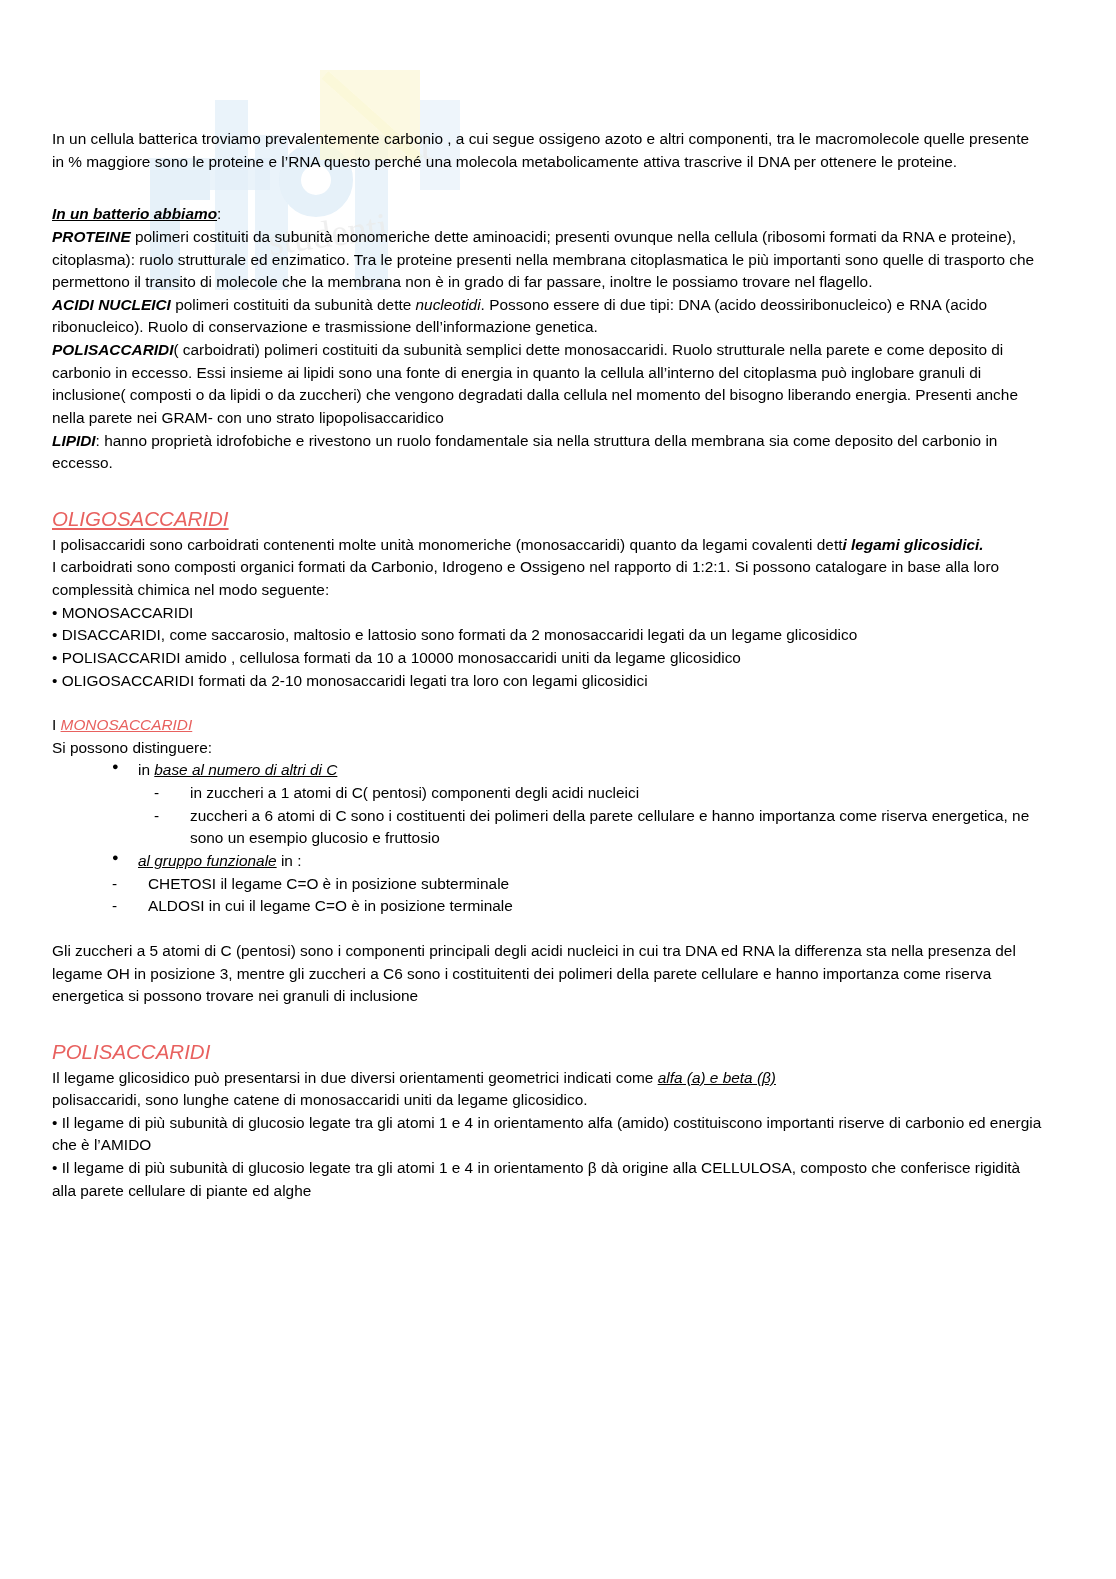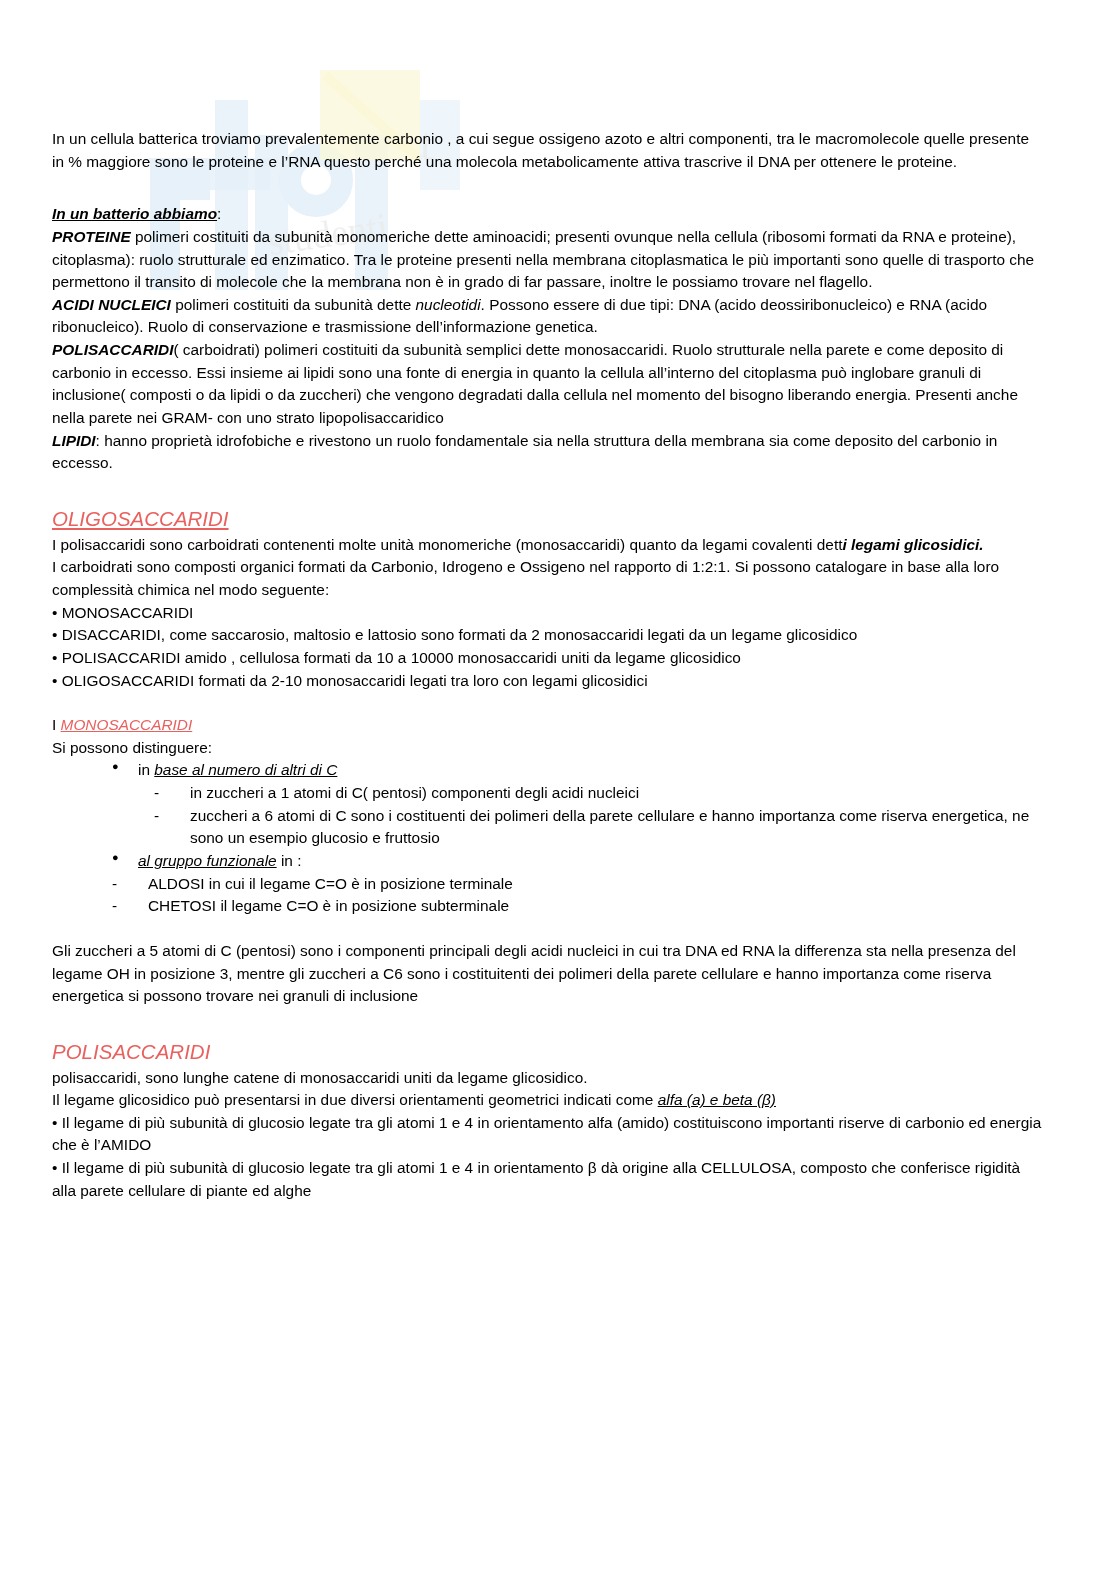--- a/index.html
+++ b/index.html
@@ -171,32 +171,32 @@
 
     <p class="para">Si possono distinguere:</p>
 
     <p class="lvl1"><span>in </span><span class="iu">base al numero di altri di C</span></p>
 
     <p class="lvl2">in zuccheri a 1 atomi di C( pentosi) componenti degli acidi nucleici</p>
     <p class="lvl2">zuccheri a 6 atomi di C sono i costituenti dei polimeri della parete cellulare e hanno importanza come riserva energetica, ne sono un esempio glucosio e fruttosio</p>
 
     <p class="lvl1"><span class="iu">al gruppo funzionale</span><span> in :</span></p>
 
+    <p class="lvl2-ind">CHETOSI il legame C=O è in posizione subterminale</p>
     <p class="lvl2-ind">ALDOSI in cui il legame C=O è in posizione terminale</p>
-    <p class="lvl2-ind">CHETOSI il legame C=O è in posizione subterminale</p>
 
     <div class="gap-md"></div>
 
     <p class="para">Gli zuccheri a 5 atomi di C (pentosi) sono i componenti principali degli acidi nucleici in cui tra DNA ed RNA la differenza sta nella presenza del legame OH in posizione 3, mentre gli zuccheri a C6 sono i costituitenti dei polimeri della parete cellulare e hanno importanza come riserva energetica si possono trovare nei granuli di inclusione</p>
 
     <div class="gap-lg"></div>
 
     <p class="heading-red2">POLISACCARIDI</p>
 
+    <p class="para"><span>Il legame glicosidico può presentarsi in due diversi orientamenti geometrici indicati come </span><span class="iu">alfa (a) e beta (β)</span></p>
+
     <p class="para">polisaccaridi, sono lunghe catene di monosaccaridi uniti da legame glicosidico.</p>
-
-    <p class="para"><span>Il legame glicosidico può presentarsi in due diversi orientamenti geometrici indicati come </span><span class="iu">alfa (a) e beta (β)</span></p>
 
     <p class="para">• Il legame di più subunità di glucosio legate tra gli atomi 1 e 4 in orientamento alfa (amido) costituiscono importanti riserve di carbonio ed energia che è l’AMIDO</p>
     <p class="para">• Il legame di più subunità di glucosio legate tra gli atomi 1 e 4 in orientamento β dà origine alla CELLULOSA, composto che conferisce rigidità alla parete cellulare di piante ed alghe</p>
 
   </div>
 </div>
 
 </body></html>

